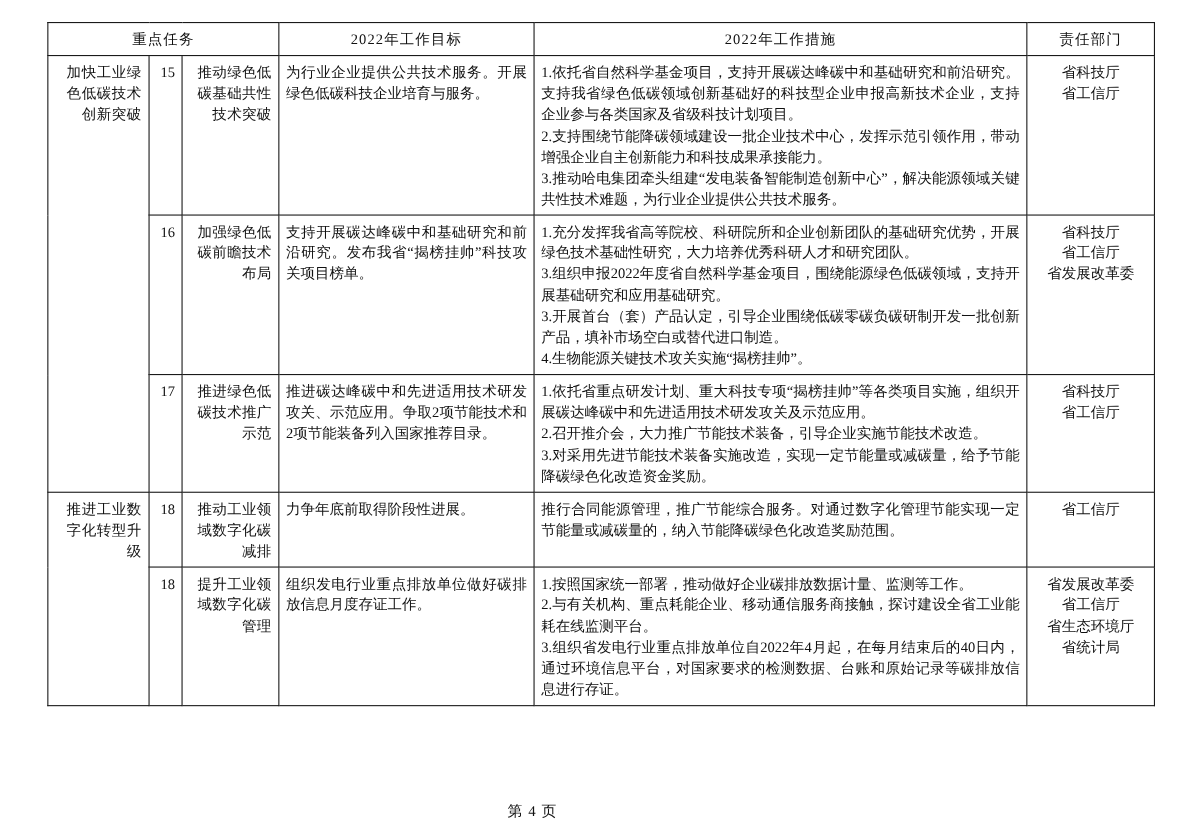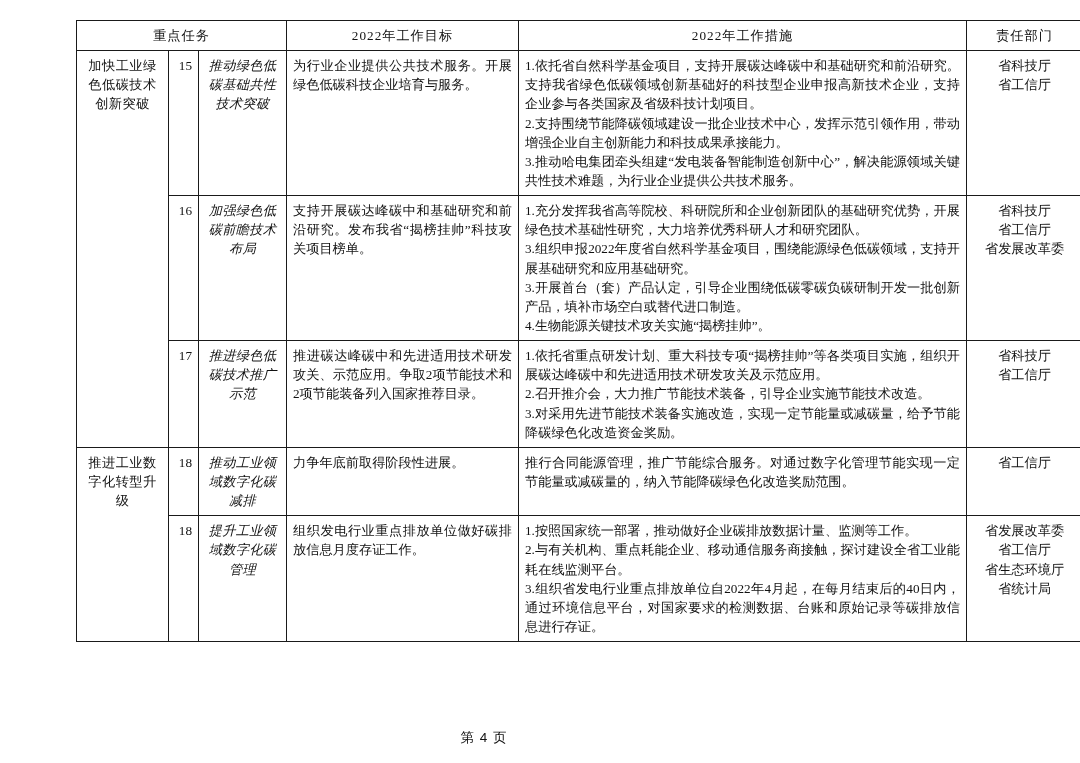--- a/index.html
+++ b/index.html
@@ -12,21 +12,21 @@
     height: 763px;
     font-family: "Liberation Serif", "DejaVu Serif", serif;
     color: #111;
     position: relative;
   }
   .page {
     position: relative;
     width: 984px;
     height: 763px;
     box-sizing: border-box;
-    padding: 20px 56px 0 76px;
+    padding: 20px 56px 0 43px;
   }
   table.doc-table {
     border-collapse: collapse;
     width: 968px;
     table-layout: fixed;
   }
   table.doc-table td, table.doc-table th {
     border: 1px solid #1a1a1a;
     vertical-align: top;
     padding: 5px 6px;
@@ -53,35 +53,34 @@
   .col-goal {
     width: 232px;
   }
   .col-measures {
     width: 448px;
   }
   .col-dept {
     width: 116px;
   }
   .cell-group {
-    text-align: center;
+    text-align: right;
     vertical-align: middle;
     letter-spacing: 0.5px;
     line-height: 1.5;
   }
   .cell-num {
     text-align: right;
     vertical-align: middle;
   }
   .cell-task {
-    text-align: center;
+    text-align: right;
     vertical-align: middle;
     letter-spacing: 0.3px;
     line-height: 1.55;
-    font-style: italic;
   }
   .cell-goal {
     text-align: justify;
     vertical-align: middle;
     line-height: 1.55;
   }
   .cell-measures {
     text-align: justify;
     vertical-align: middle;
     line-height: 1.6;
@@ -99,21 +98,21 @@
   .dept-line {
     display: block;
   }
   .footer {
     position: absolute;
     left: 0;
     right: 16px;
     bottom: 16px;
     text-align: center;
     font-size: 13.5px;
-    font-family: Liberation Sans, sans-serif;
+    font-family: Liberation Serif, serif;
     letter-spacing: 1px;
   }
 </style>
 </head>
 <body>
 
 <div class="page">
 
   <table class="doc-table">
     <colgroup>

